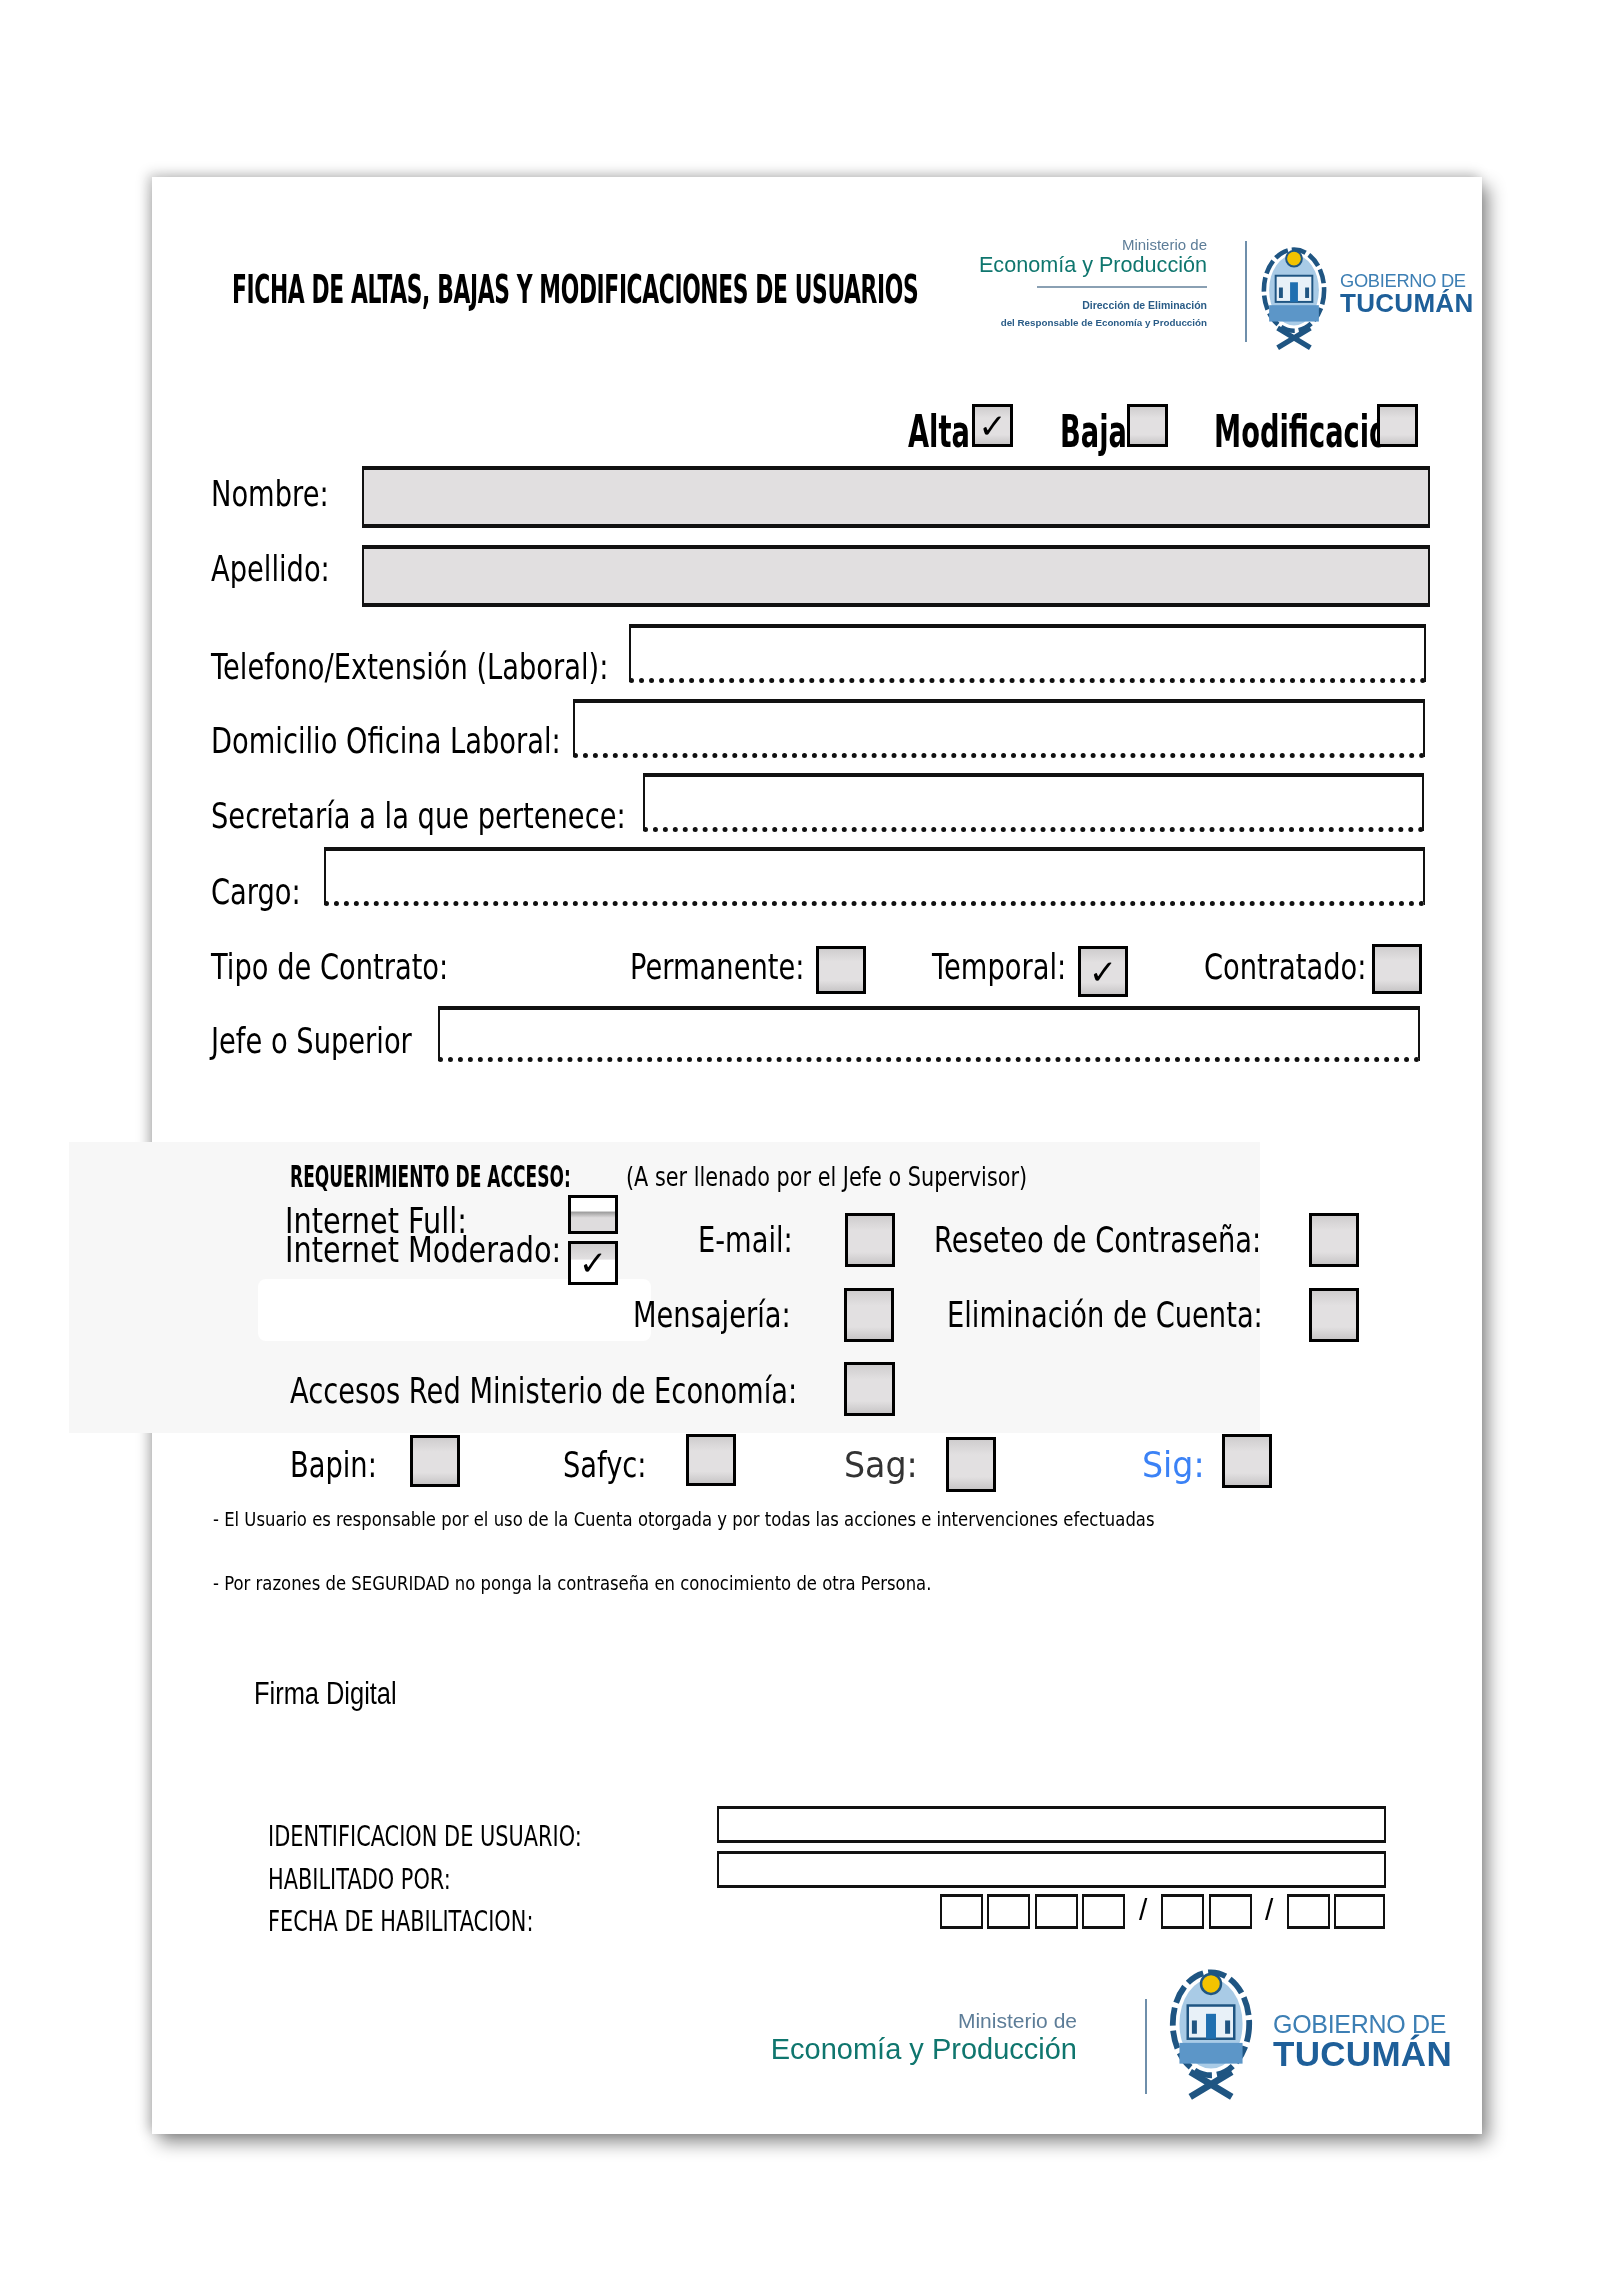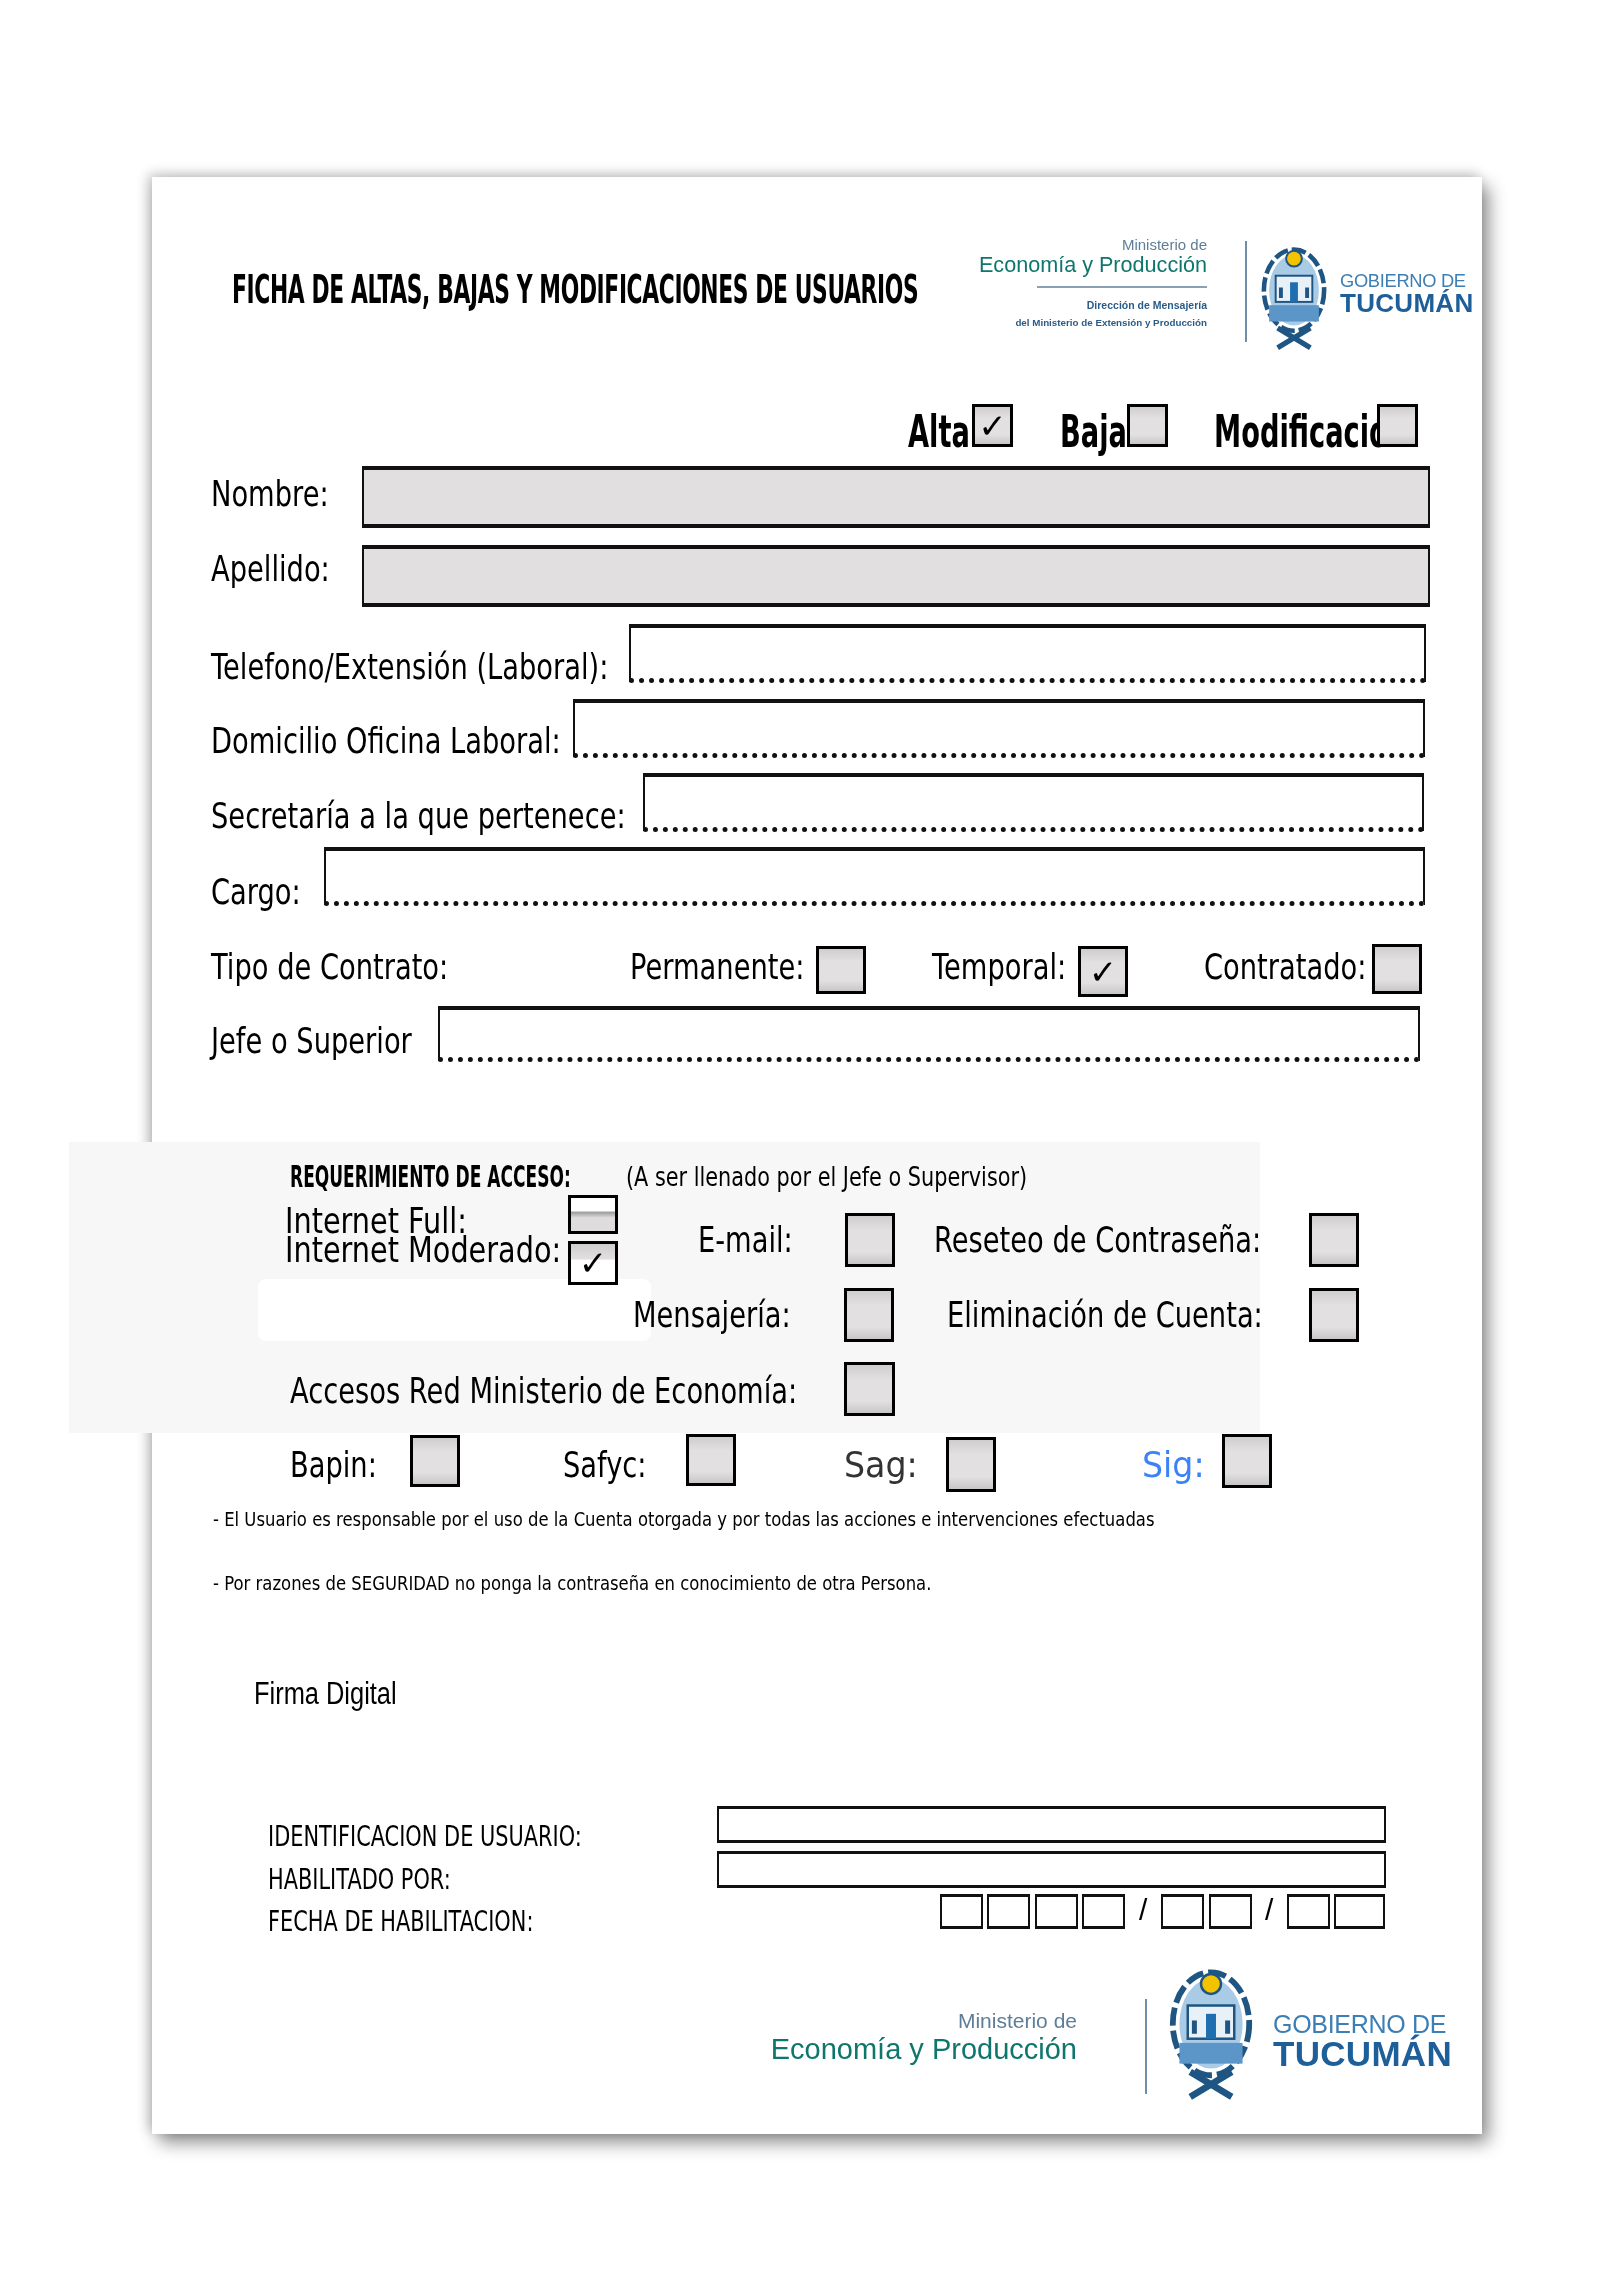--- a/index.html
+++ b/index.html
@@ -70,22 +70,22 @@
 
 <div class="page"></div>
 
 <div class="abs title"><span class="cond">FICHA DE ALTAS, BAJAS Y MODIFICACIONES DE USUARIOS</span></div>
 
 <div class="abs" style="left:962px; top:236px; width:484px; height:115px;">
   <div class="abs logo-text-right" style="right:239px; top:0; width:275px;">
     <div class="ministry-small">Ministerio de</div>
     <div class="ministry-big" style="margin-top:-1.3px;">Economía y Producción</div>
     <div style="height:2px; background:#8aa0b3; margin:7.9px 0 9.2px 0; width:170px; margin-left:auto;"></div>
-    <div class="ministry-dir">Dirección de Mensajería</div>
-    <div class="ministry-dir" style="font-size:9.8px;">del Ministerio de Extensión y Producción</div>
+    <div class="ministry-dir">Dirección de Eliminación</div>
+    <div class="ministry-dir" style="font-size:9.8px;">del Responsable de Economía y Producción</div>
   </div>
   <div class="abs vbar" style="left:283px; top:5.2px; height:101px;"></div>
   <svg class="abs" style="left:296px; top:6.5px;" width="72" height="108" viewBox="0 0 110 165">
     <ellipse cx="55" cy="72" rx="46" ry="62" fill="none" stroke="#1f5582" stroke-width="7" stroke-dasharray="22 6"></ellipse>
     <ellipse cx="55" cy="72" rx="38" ry="54" fill="#a9cbe6"></ellipse>
     <rect x="17" y="95" width="76" height="25" fill="#5c96c8"></rect>
     <circle cx="55" cy="24" r="12" fill="#f3c300" stroke="#1f5582" stroke-width="3"></circle>
     <rect x="27" y="50" width="56" height="40" fill="#e8f1f8" stroke="#1f5582" stroke-width="3"></rect>
     <rect x="49" y="60" width="12" height="30" fill="#1f6fb0"></rect>
     <rect x="32" y="68" width="6" height="16" fill="#1f5582"></rect>

